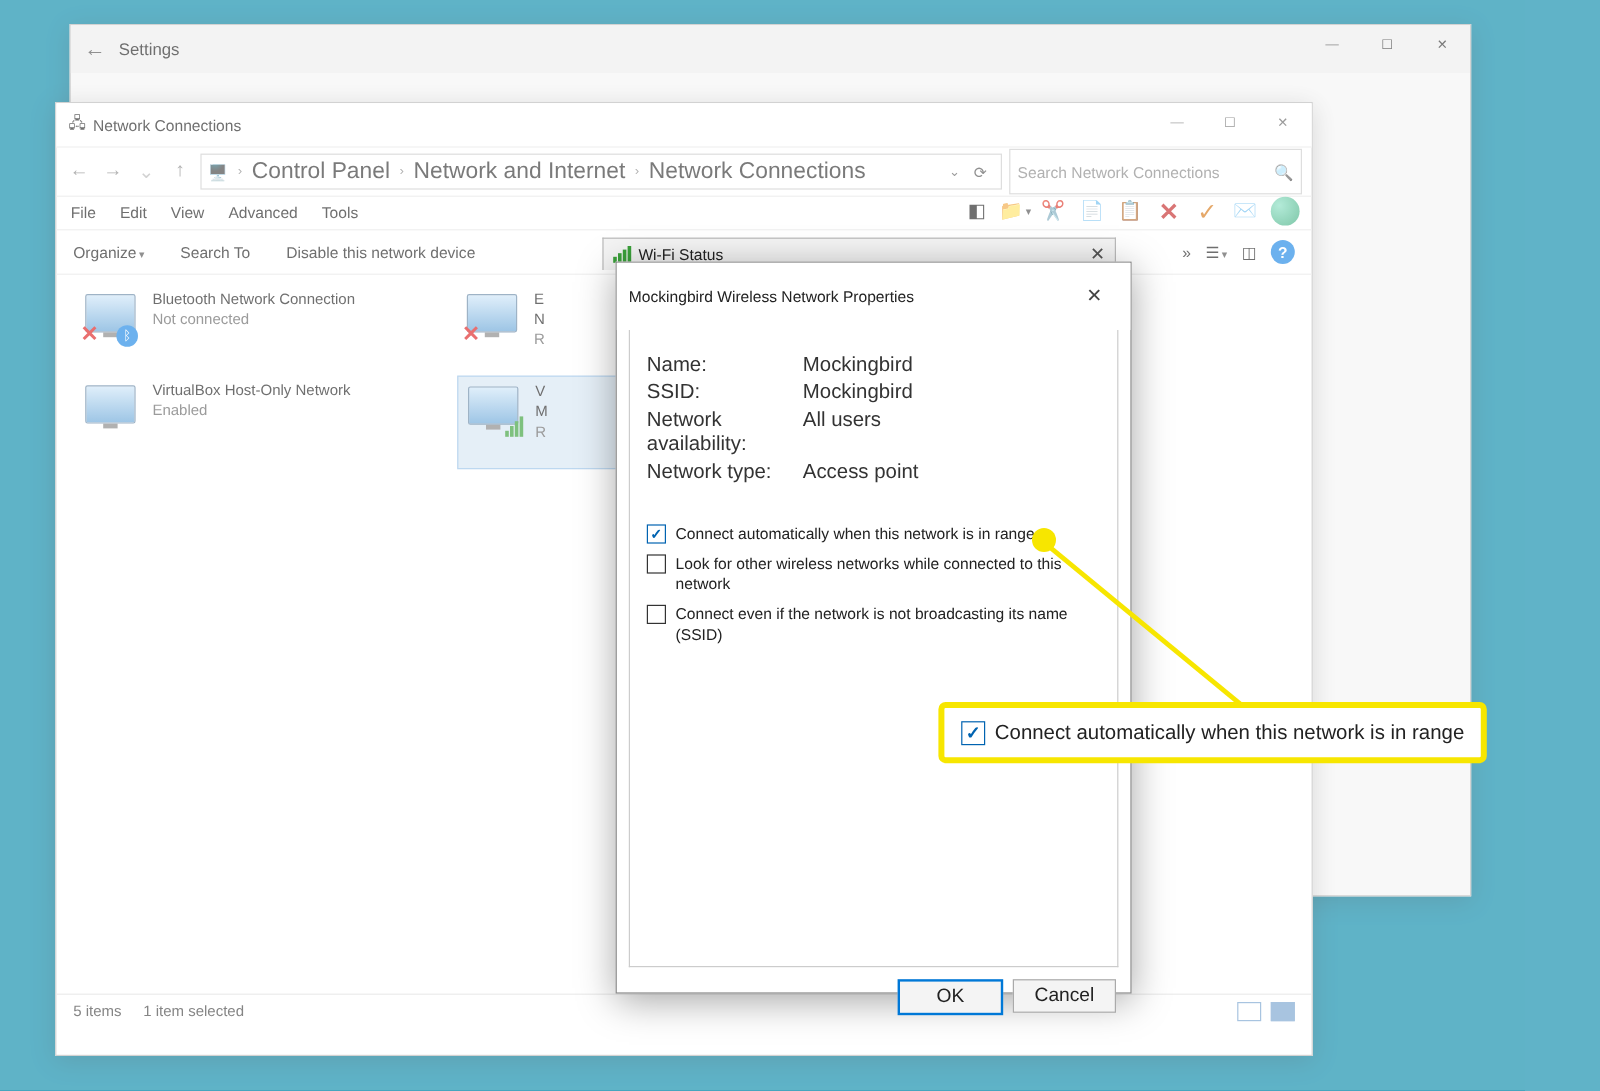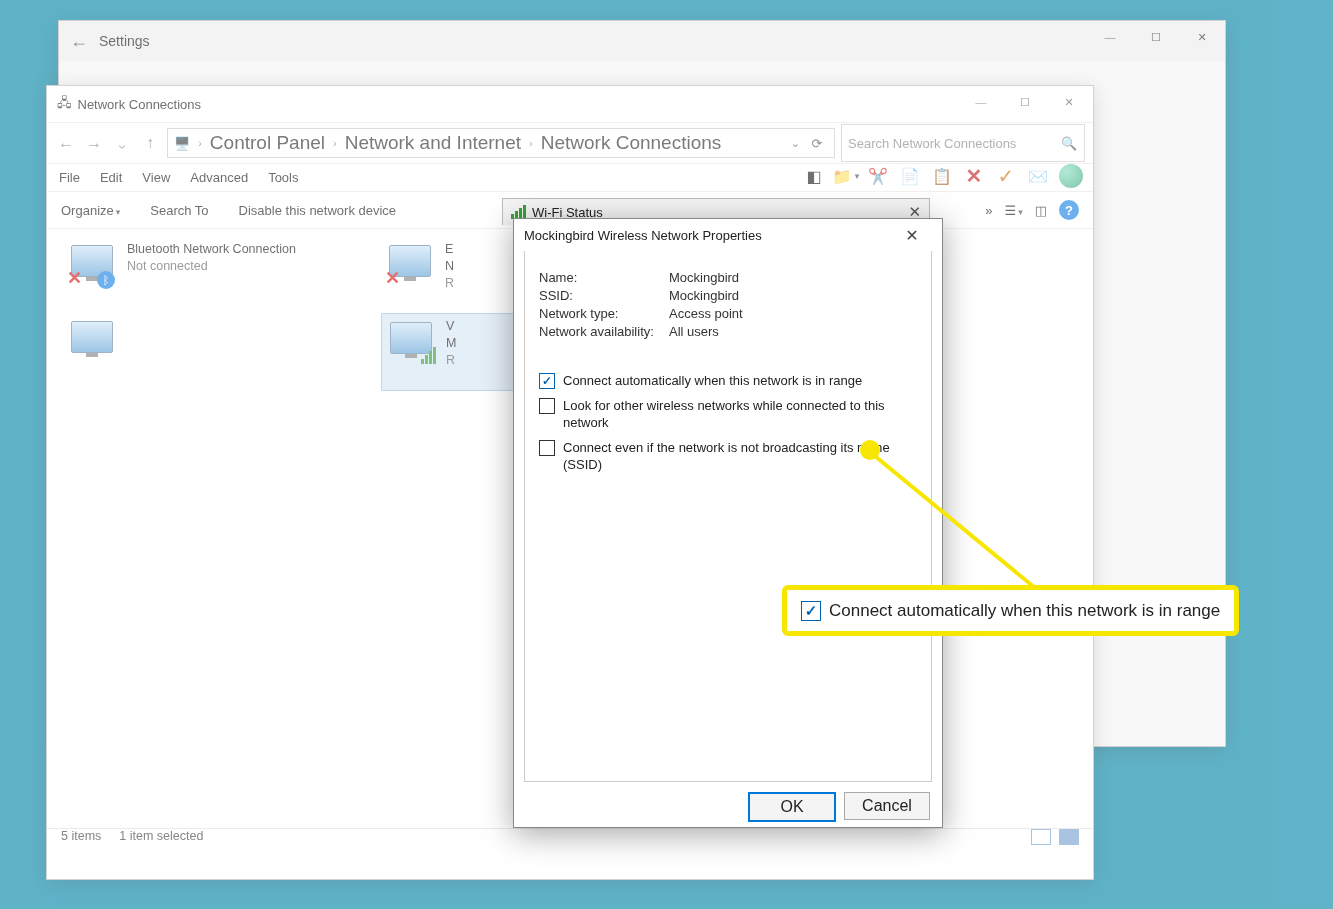--- a/index.html
+++ b/index.html
@@ -52,43 +52,43 @@
 .mon-icn{width:40px;height:30px;background:linear-gradient(#cfe6f8,#6aa7d8);border:1px solid #6a8aa8;border-radius:2px;position:absolute;top:4px;left:4px}
 .mon-icn::after{content:"";position:absolute;bottom:-5px;left:14px;width:12px;height:4px;background:#888}
 .red-x{position:absolute;bottom:0;left:0;color:#d22;font-weight:bold;font-size:18px}
 .bt-badge{position:absolute;bottom:0;right:4px;width:18px;height:18px;border-radius:50%;background:#1e88e5;color:#fff;display:flex;align-items:center;justify-content:center;font-size:11px}
 .wifi-bars{position:absolute;bottom:2px;right:2px;display:flex;gap:1px;align-items:flex-end}
 .wifi-bars span{width:3px;background:#3aa03a}
 .wifi-bars span:nth-child(1){height:5px}.wifi-bars span:nth-child(2){height:9px}.wifi-bars span:nth-child(3){height:13px}.wifi-bars span:nth-child(4){height:17px}
 .conn-txt{font-size:12.5px;line-height:17px}
 .conn-txt .ln1{color:#222}.conn-txt .ln3{color:#666}
 
-.nc-status{position:absolute;left:0;right:0;bottom:22px;height:28px;border-top:1px solid #e0e0e0;display:flex;padding:0 14px;gap:18px;font-size:12.5px;color:#444}
+.nc-status{position:absolute;left:0;right:0;bottom:22px;height:28px;border-top:1px solid #e0e0e0;display:flex;align-items:center;padding:0 14px;gap:18px;font-size:12.5px;color:#444}
 .nc-status-right{margin-left:auto;display:flex;gap:8px}
 .view-icn{width:18px;height:14px;border:1px solid #7aa5d0}
 .nc-status2{position:absolute;left:0;right:0;bottom:0;height:22px;border-top:1px solid #e0e0e0;display:flex;align-items:center;padding:0 4px;font-size:12.5px}
 .nc-status2-right{margin-left:auto;padding:0 14px;display:flex;align-items:center;gap:4px}
 .pc-icn{width:14px;height:10px;background:#5aa0e0;transform:skew(-10deg)}
 
 
 .wifi-status-stub{position:absolute;left:502px;top:198px;width:410px;height:26px;background:#f4f4f4;border:1px solid #bbb;border-bottom:none;display:flex;align-items:center;padding:0 8px;font-size:13px}
 .wifi-status-stub .sig{display:flex;gap:1px;align-items:flex-end;margin-right:6px}
 .wifi-status-stub .sig span{width:3px;background:#3aa03a}
 .wifi-status-stub .sig span:nth-child(1){height:5px}.wifi-status-stub .sig span:nth-child(2){height:8px}.wifi-status-stub .sig span:nth-child(3){height:11px}.wifi-status-stub .sig span:nth-child(4){height:14px}
 .wifi-status-stub .x{margin-left:auto;font-size:15px;color:#555}
 
 
 .prop-win{position:absolute;left:513px;top:218px;width:428px;height:608px;background:#fff;border:1px solid #888;box-shadow:0 6px 30px rgba(0,0,0,.35);z-index:20}
-.prop-title{height:32px;display:flex;align-items:center;padding:0 10px;font-size:13px;background:#fff}
+.prop-title{height:32px;display:flex;align-items:center;padding:12px 10px;font-size:13px;background:#fff}
 .prop-close{margin-left:auto;width:40px;text-align:center;font-size:16px;color:#444}
 .prop-tabs{display:flex;margin:6px 10px 0 10px;border-bottom:1px solid #ccc}
 .prop-tab{padding:6px 14px;font-size:13px;border:1px solid transparent;position:relative;top:1px;color:#444}
 .prop-tab.active{border:1px solid #ccc;border-bottom:1px solid #fff;background:#fff}
 .prop-body{border:1px solid #ccc;border-top:none;margin:0 10px;height:498px;padding:16px 14px}
-.field-row{display:flex;margin:3px 0;font-size:13px}
+.field-row{display:flex;margin:3px 0;font-size:17px}
 .field-lab{width:130px;color:#333}
 .field-val{color:#333}
 .chk-row{display:flex;align-items:flex-start;gap:8px;margin:8px 0;font-size:13px;line-height:17px}
 .chkbox{width:14px;height:14px;border:1px solid #333;flex-shrink:0;margin-top:1px;display:flex;align-items:center;justify-content:center}
 .chkbox.checked{border-color:#0063b1}
 .chkbox.checked::after{content:"✓";color:#0063b1;font-size:12px;font-weight:bold}
 .prop-btns{display:flex;justify-content:flex-end;gap:8px;padding:10px 12px}
 .prop-btn{width:84px;height:26px;border:1px solid #aaa;background:#f4f4f4;font-size:16px;display:flex;align-items:center;justify-content:center}
 .prop-btn.primary{border:2px solid #0078d7}
 
@@ -210,20 +210,24 @@
         <div class="conn-txt">
           <div class="ln1">* 7</div>
           <div class="ln3">Virtu…</div>
         </div>
       </div>
 
       <div class="conn-item">
         <div class="conn-icn">
             <div class="mon-icn"></div>
           </div>
+        <div class="conn-txt">
+          <div class="ln1">VirtualBox Host-Only Network</div>
+          <div class="ln3">Enabled</div>
+        </div>
       </div>
       <div class="conn-item selected trunc" style="width:130px">
         <div class="conn-icn">
           <div class="mon-icn"></div>
           <div class="wifi-bars">
               <span></span>
               <span></span>
               <span></span>
               <span></span>
             </div>
@@ -268,26 +272,26 @@
   <div class="prop-body">
     <div class="field-row">
         <div class="field-lab">Name:</div>
         <div class="field-val">Mockingbird</div>
       </div>
     <div class="field-row">
         <div class="field-lab">SSID:</div>
         <div class="field-val">Mockingbird</div>
       </div>
     <div class="field-row">
+        <div class="field-lab">Network availability:</div>
+        <div class="field-val">All users</div>
+      </div>
+    <div class="field-row">
         <div class="field-lab">Network type:</div>
         <div class="field-val">Access point</div>
-      </div>
-    <div class="field-row">
-        <div class="field-lab">Network availability:</div>
-        <div class="field-val">All users</div>
       </div>
 
     <div style="height:22px"></div>
 
     <div class="chk-row">
       <div class="chkbox checked"></div>
       <div>Connect automatically when this network is in range</div>
     </div>
     <div class="chk-row">
       <div class="chkbox"></div>

